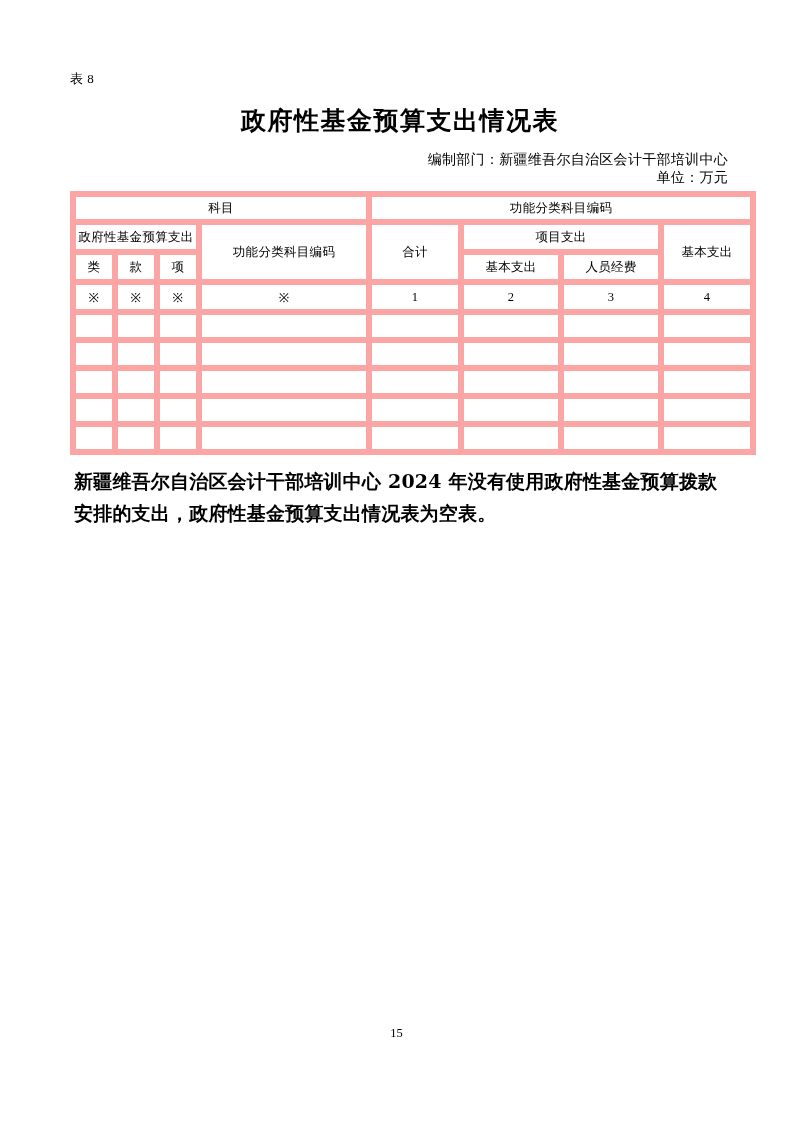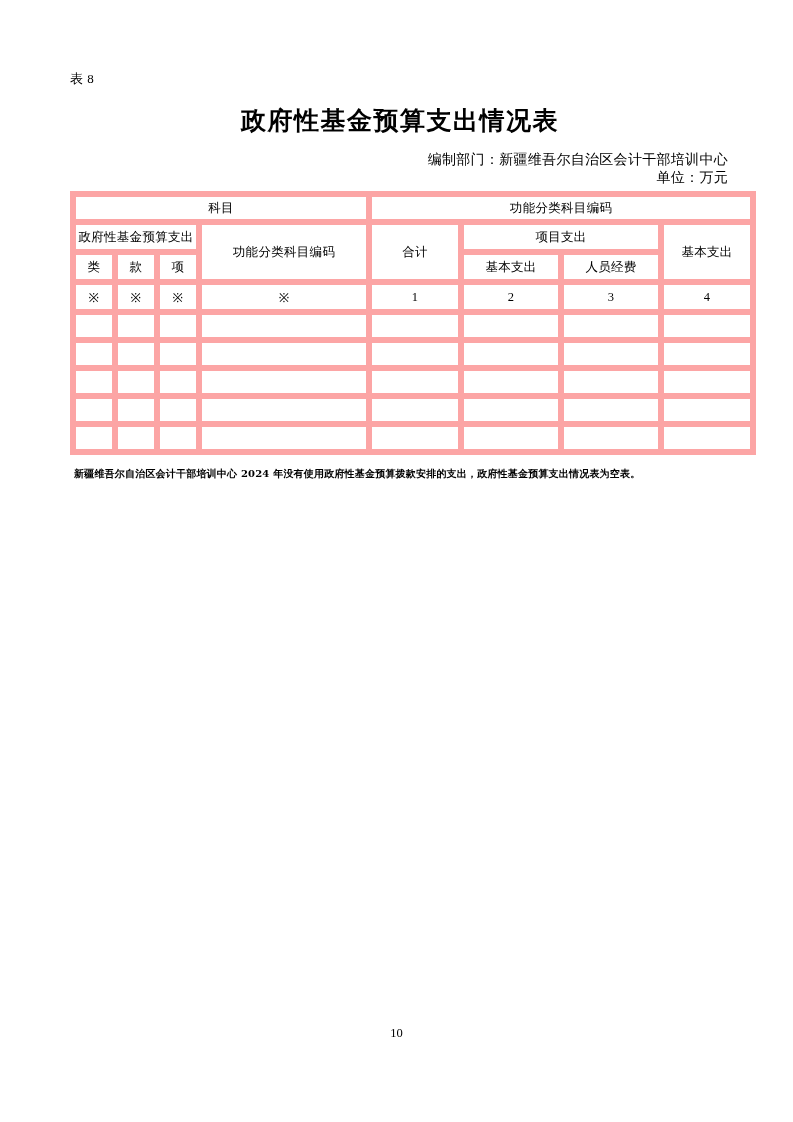--- a/index.html
+++ b/index.html
@@ -70,21 +70,21 @@
     letter-spacing: 0.3px;
   }
   .h-row-1 td { height: 22px; }
   .h-row-2 td { height: 24px; }
   .h-row-3 td { height: 24px; }
   .h-row-4 td { height: 24px; }
   .data-row td { height: 22px; }
 
   .note {
     margin-top: 10px;
-    font-size: 10px;
+    font-size: 19px;
     font-weight: bold;
     font-family: "DejaVu Serif", "Liberation Serif", serif;
     line-height: 1.7;
     letter-spacing: 0.2px;
     padding: 0 4px;
   }
   .page-number {
     position: absolute;
     left: 0;
     right: 0;
@@ -199,14 +199,14 @@
           <td></td>
           <td></td>
           <td></td>
         </tr>
       </tbody>
     </table>
 
     <div class="note">新疆维吾尔自治区会计干部培训中心 2024 年没有使用政府性基金预算拨款安排的支出，政府性基金预算支出情况表为空表。</div>
   </div>
 
-  <div class="page-number">10</div>
+  <div class="page-number">15</div>
 </div>
 
 </body></html>

